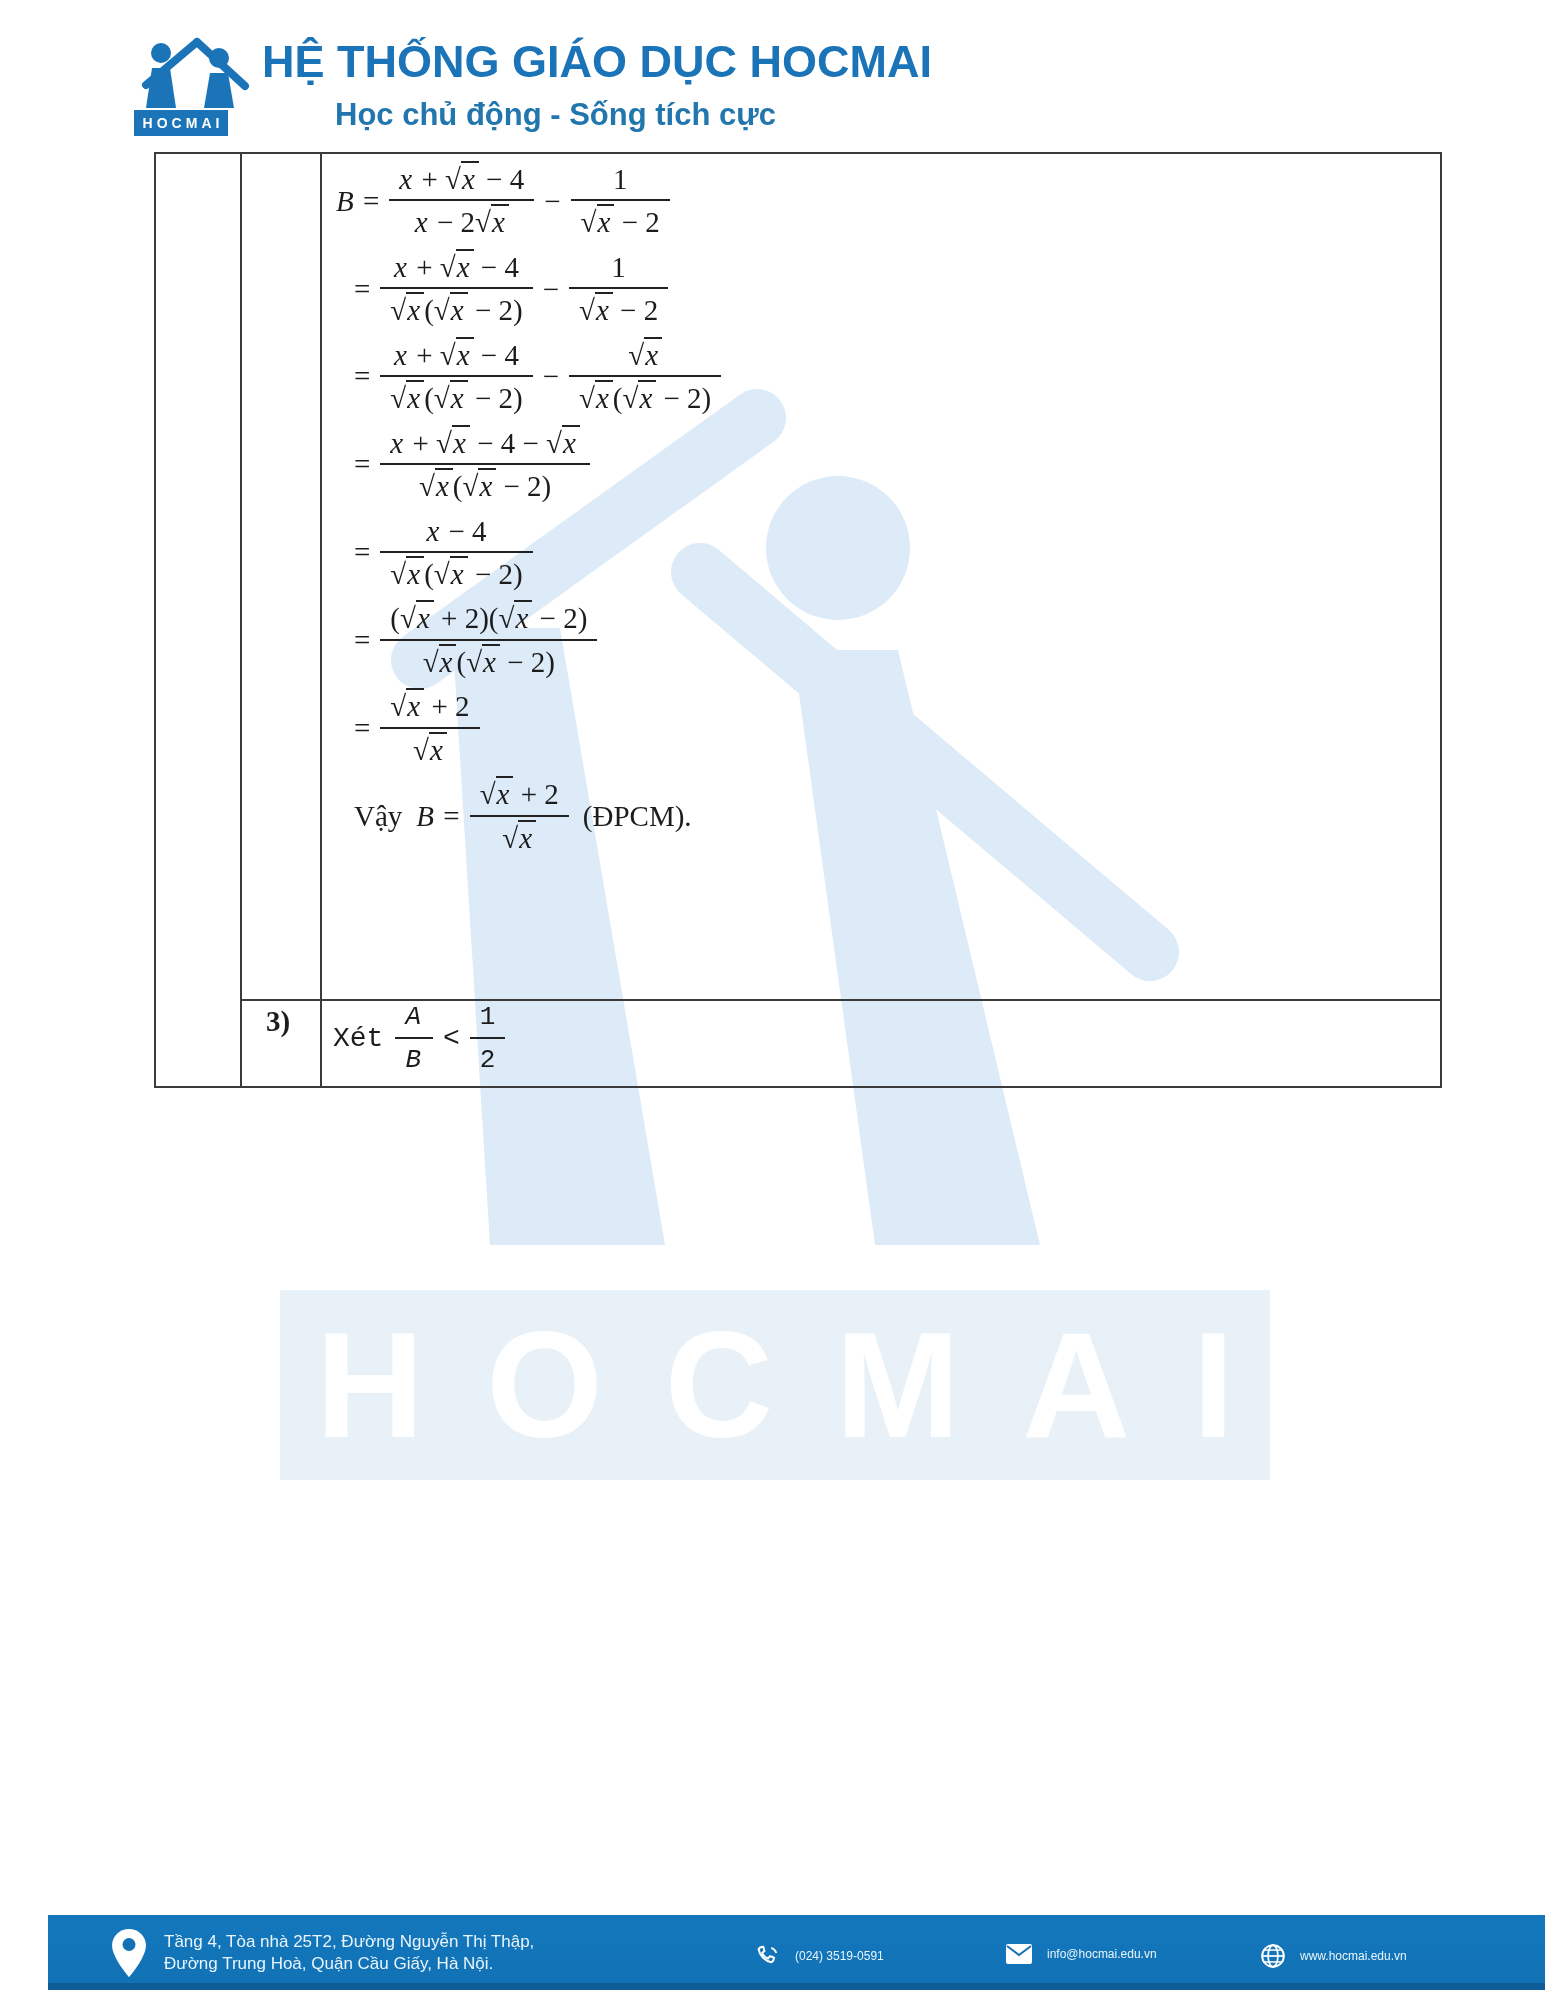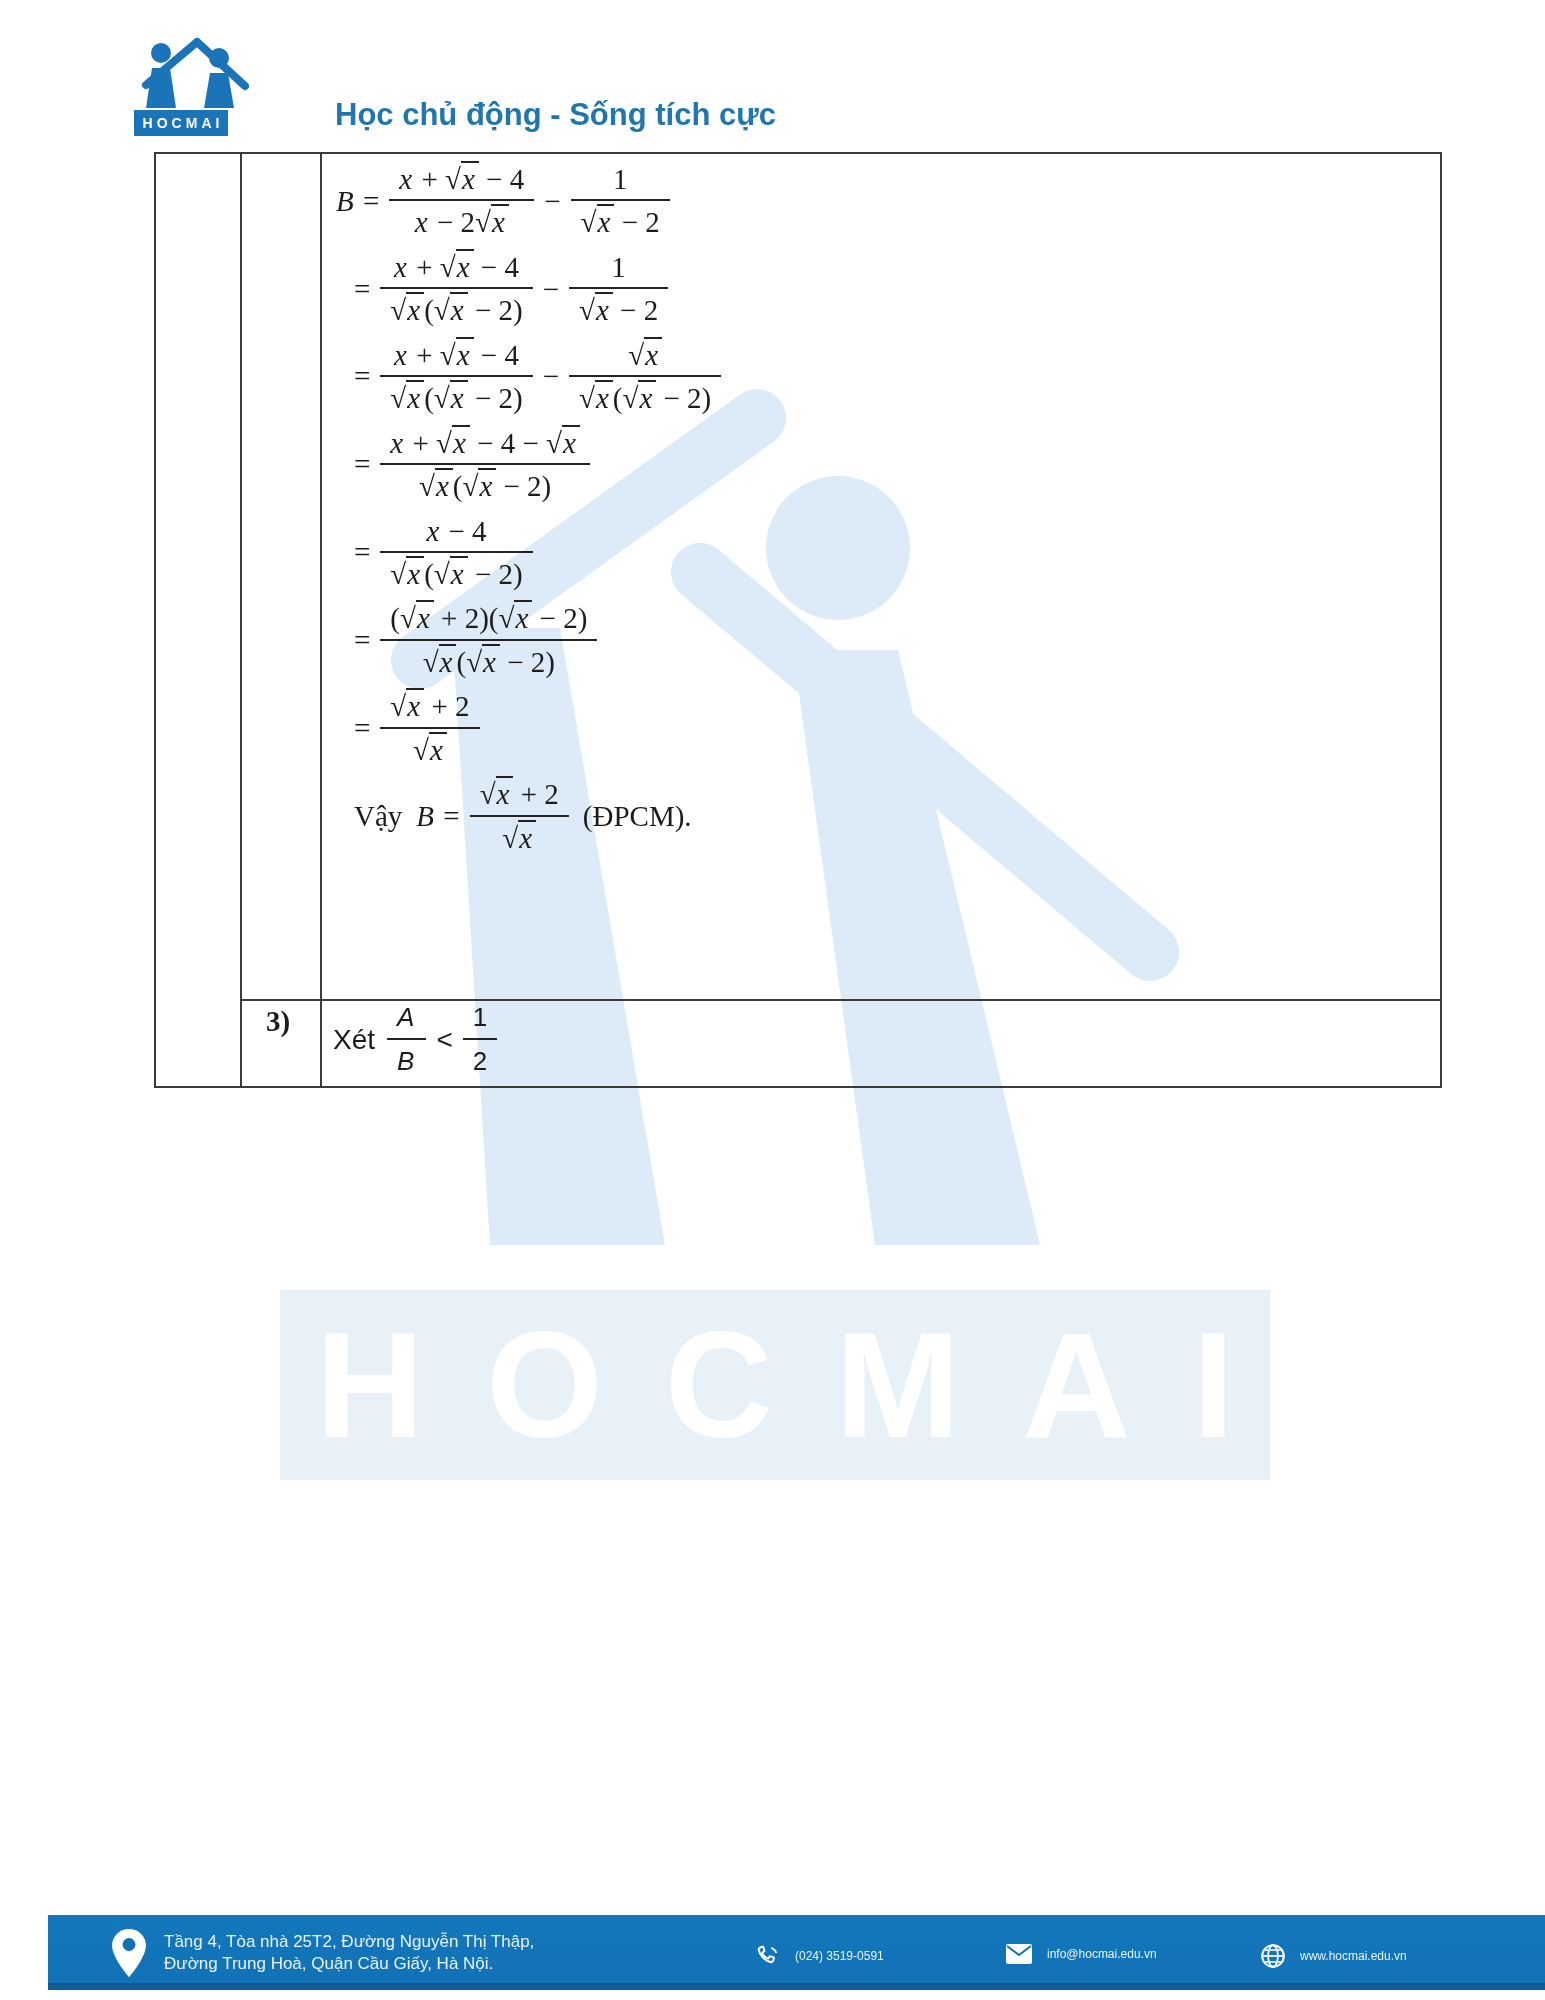--- a/index.html
+++ b/index.html
@@ -73,21 +73,21 @@
   .eq i, .row3-line i { font-style:italic; padding-right:2px; }
 
   .row3-label {
     position:absolute; left:238px; top:1005px; width:80px; z-index:2;
     text-align:center; font-family:"Liberation Serif", serif;
     font-size:29px; font-weight:bold; color:#1c1c1c;
   }
   .row3-line {
     position:absolute; left:333px; top:1002px; z-index:2;
     display:flex; align-items:center;
-    font-family:Liberation Sans, sans-serif; font-size:28px; color:#1c1c1c;
+    font-family:Liberation Mono, monospace; font-size:28px; color:#1c1c1c;
   }
   .row3-line .frac { font-size:26px; }
   .row3-line .lead { margin-right:12px; }
 
   
   .footer {
     position:absolute; left:48px; top:1915px; width:1497px; height:75px;
     background:linear-gradient(180deg,#1478bd 0%, #1171b4 100%); z-index:3;
   }
   .footer .dark-strip { position:absolute; left:0; right:0; bottom:0; height:7px; background:#0d5c97; }
@@ -123,20 +123,21 @@
     <g stroke="#1b74b8" fill="#1b74b8">
       <line x1="28" y1="61" x2="79" y2="18" stroke-width="8" stroke-linecap="round"></line>
       <line x1="79" y1="18" x2="127" y2="62" stroke-width="8" stroke-linecap="round"></line>
       <circle cx="43" cy="29" r="10" stroke="none"></circle>
       <circle cx="101" cy="34" r="10" stroke="none"></circle>
       <polygon points="34,44 52,44 58,84 28,84" stroke="none"></polygon>
       <polygon points="92,49 110,49 116,84 86,84" stroke="none"></polygon>
     </g>
   </svg>
   <div class="logo-box">HOCMAI</div>
+  <div class="brand-title">HỆ THỐNG GIÁO DỤC HOCMAI</div>
   <div class="brand-tagline">Học chủ động - Sống tích cực</div>
 
   <div class="tbl">
     <div class="vline v1"></div>
     <div class="vline v2"></div>
     <div class="hdiv"></div>
   </div>
 
   <div class="eq-area" id="eq-area">
       <div class="eq first">

